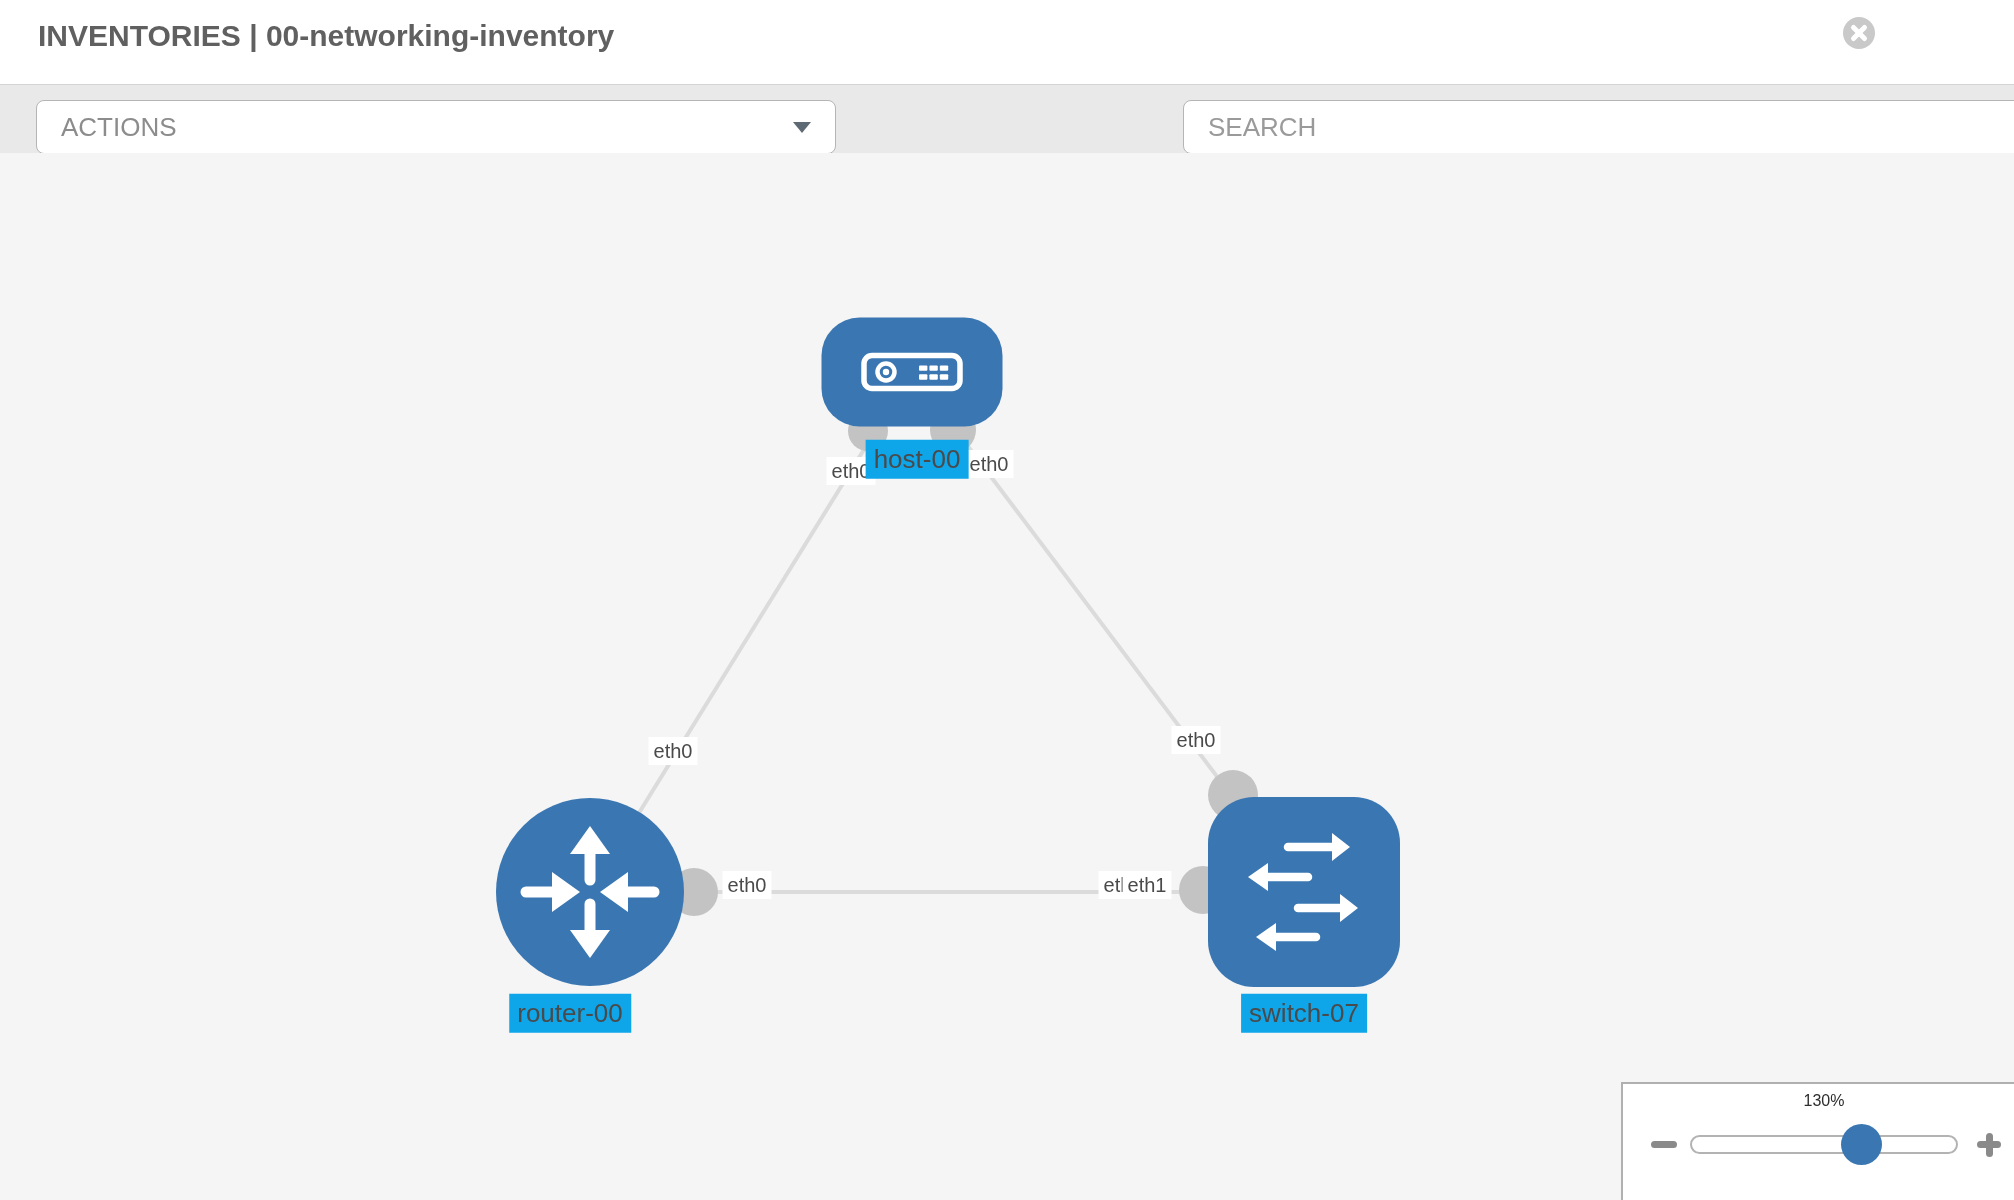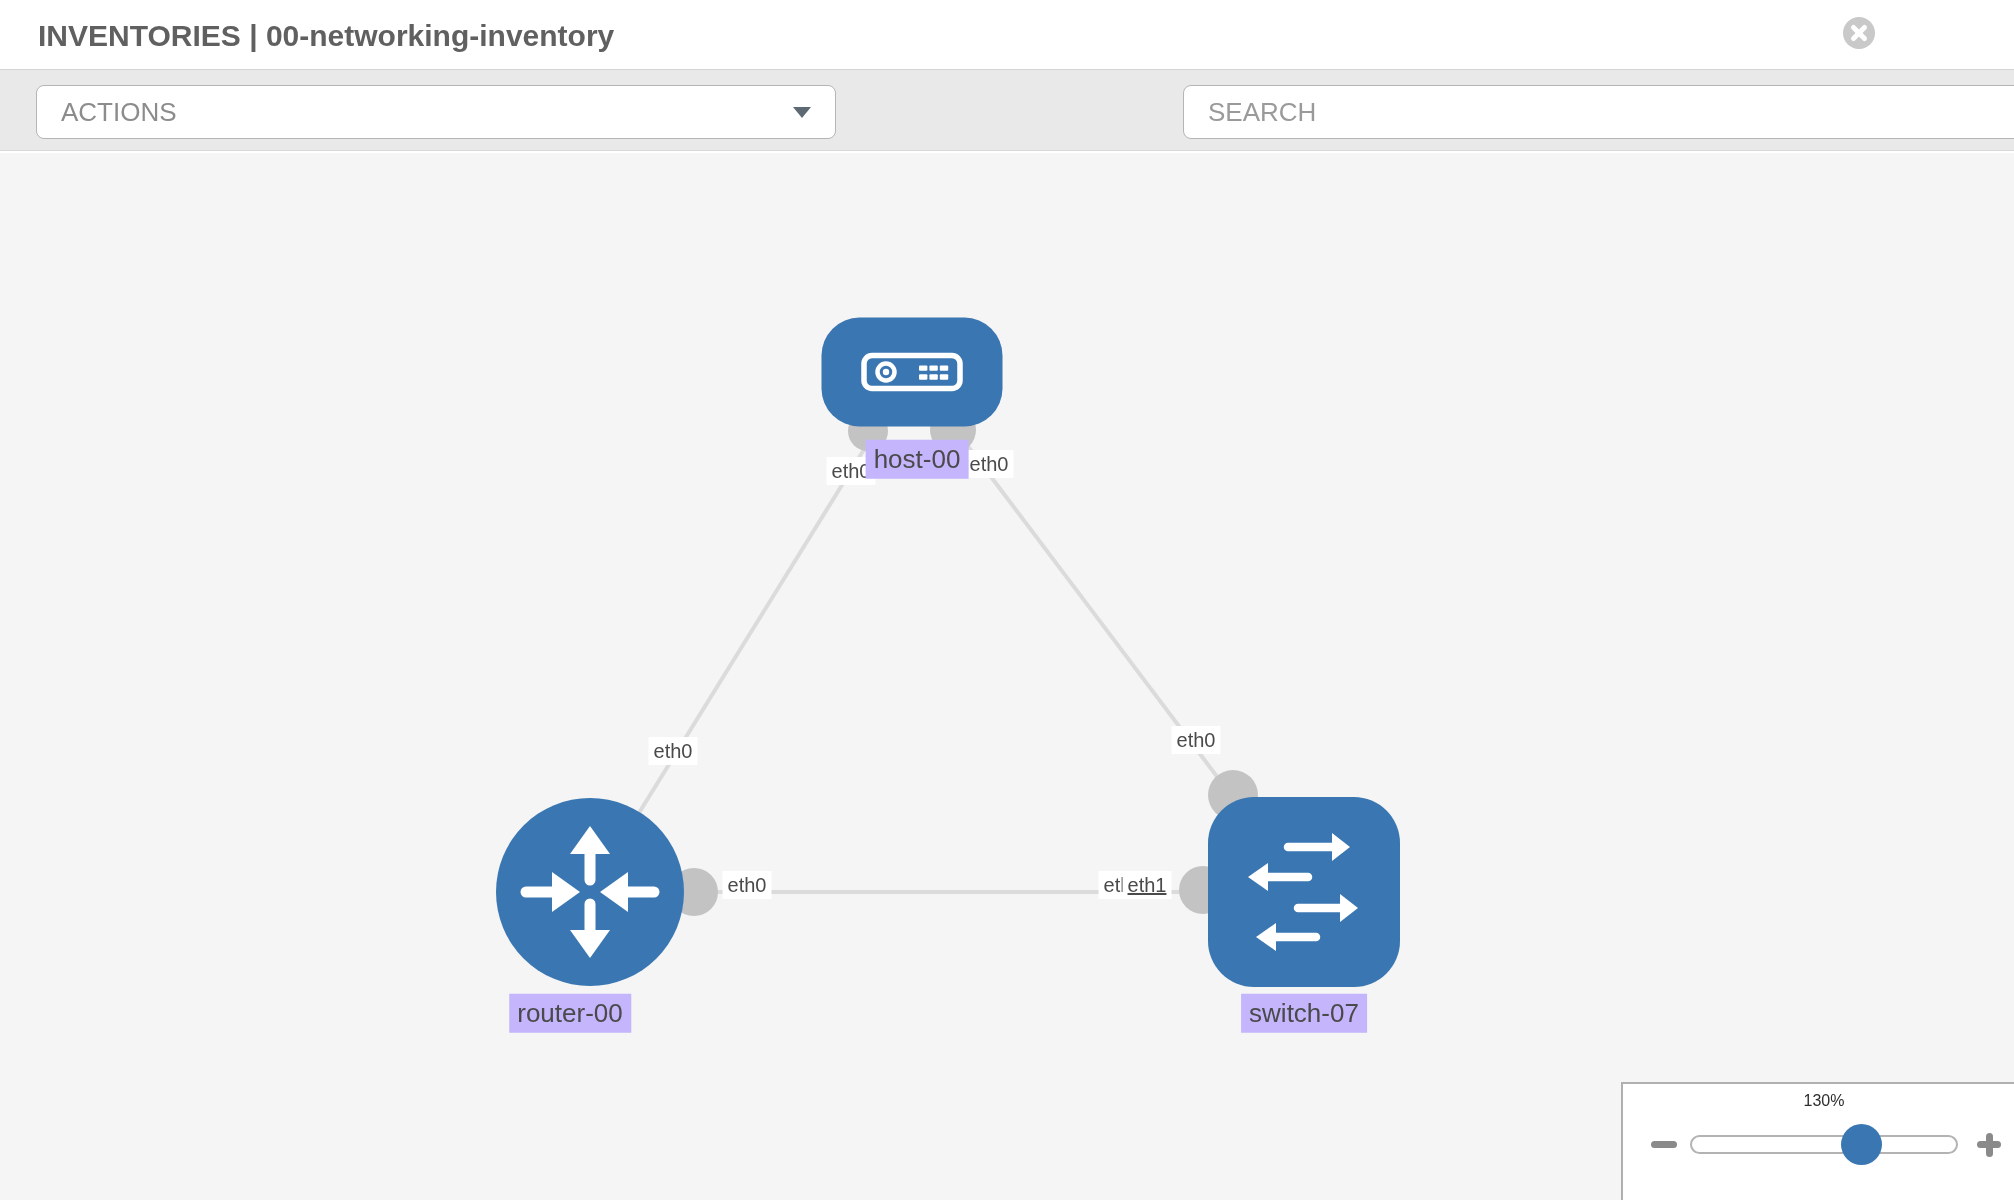--- a/index.html
+++ b/index.html
@@ -7,40 +7,40 @@
               font-family:"Liberation Sans", sans-serif; position:relative; }
 
   
   .header { position:absolute; top:0; left:0; width:1902px; height:71px; background:#fff; }
   .page-title { position:absolute; left:38px; top:50%; transform:translateY(-50%);
                 font-size:30px; font-weight:bold; color:#606060; white-space:nowrap; }
   .close-btn { position:absolute; right:26px; top:16px; width:34px; height:34px;
                border:none; background:transparent; cursor:pointer; padding:0; }
 
   
-  .toolbar { position:absolute; top:69px; left:0; width:2014px; height:82px;
+  .toolbar { position:absolute; top:84px; left:0; width:2014px; height:82px;
              background:#e9e9e9; border-top:1px solid #d4d4d4; border-bottom:1px solid #d8d8d8; }
   .dropdown { position:absolute; top:15px; height:54px; background:#fff;
               border:1px solid #b5b5b5; border-radius:8px; display:flex; align-items:center;
               padding:0 24px; font-size:26px; color:#8c8c8c; cursor:pointer; }
   .dd-actions { left:36px;  width:800px; }
   .dd-search  { left:1183px; width:883px; color:#9a9a9a; }
   .caret { position:absolute; right:24px; top:50%; margin-top:-5px; width:0; height:0;
            border-left:9px solid transparent; border-right:9px solid transparent;
            border-top:11px solid #5d6a73; }
   .tool-btn { position:absolute; top:95px; width:46px; height:42px; background:transparent;
               border:none; cursor:pointer; padding:0; }
   .tool-wrench { left:1045px; }
   .tool-key    { left:1113px; }
 
   
   .canvas { position:absolute; top:153px; left:0; width:2014px; height:1047px;
             background:#f5f5f5; overflow:hidden; }
   #topo-svg { position:absolute; top:0; left:0; }
-  .node-chip  { position:absolute; transform:translate(-50%,-50%); background:#c4b5fd;
+  .node-chip  { position:absolute; transform:translate(-50%,-50%); background:#0ea5e9;
                 color:#4a4a4a; font-size:26px; line-height:1.25; padding:3px 8px; white-space:nowrap; }
   .iface-chip { position:absolute; transform:translate(-50%,-50%); background:#fff;
                 color:#4a4a4a; font-size:20px; line-height:1.2; padding:2px 5px; white-space:nowrap; }
 
   
   .zoom-panel { position:absolute; left:1621px; top:929px; width:420px; height:150px;
                 background:#fff; border:2px solid #b0b0b0; }
   .zoom-level { position:absolute; left:67px; top:8px; width:268px; text-align:center;
                 font-size:16px; color:#2e2e2e; }
   .zoom-btn { position:absolute; background:transparent; border:none; cursor:pointer; padding:0; }
@@ -156,21 +156,21 @@
     </g>
       </g>
     </svg>
 
   <div class="iface-chip" style="left: 851px; top: 318px;">eth0</div>
     <div class="iface-chip" style="left: 989px; top: 311px;">eth0</div>
     <div class="iface-chip" style="left: 673px; top: 598px;">eth0</div>
     <div class="iface-chip" style="left: 1196px; top: 587px;">eth0</div>
     <div class="iface-chip" style="left: 747px; top: 732px;">eth0</div>
     <div class="iface-chip" style="left: 1123px; top: 732px;">eth0</div>
-    <div class="iface-chip" style="left: 1147px; top: 732px; text-decoration: underline;">eth1</div>
+    <div class="iface-chip" style="left: 1147px; top: 732px;">eth1</div>
     <div class="node-chip" style="left: 917px; top: 306px;">host-00</div>
     <div class="node-chip" style="left: 570px; top: 860px;">router-00</div>
     <div class="node-chip" style="left: 1304px; top: 860px;">switch-07</div>
     <div class="zoom-panel">
     <div class="zoom-level">130%</div>
     <button class="zoom-btn zoom-minus">
       <span class="bar-h"></span>
     </button>
     <div class="zoom-track"></div>
     <div class="zoom-knob" id="zoom-knob" style="background: rgb(58, 119, 178); left: 217.85px;"></div>

